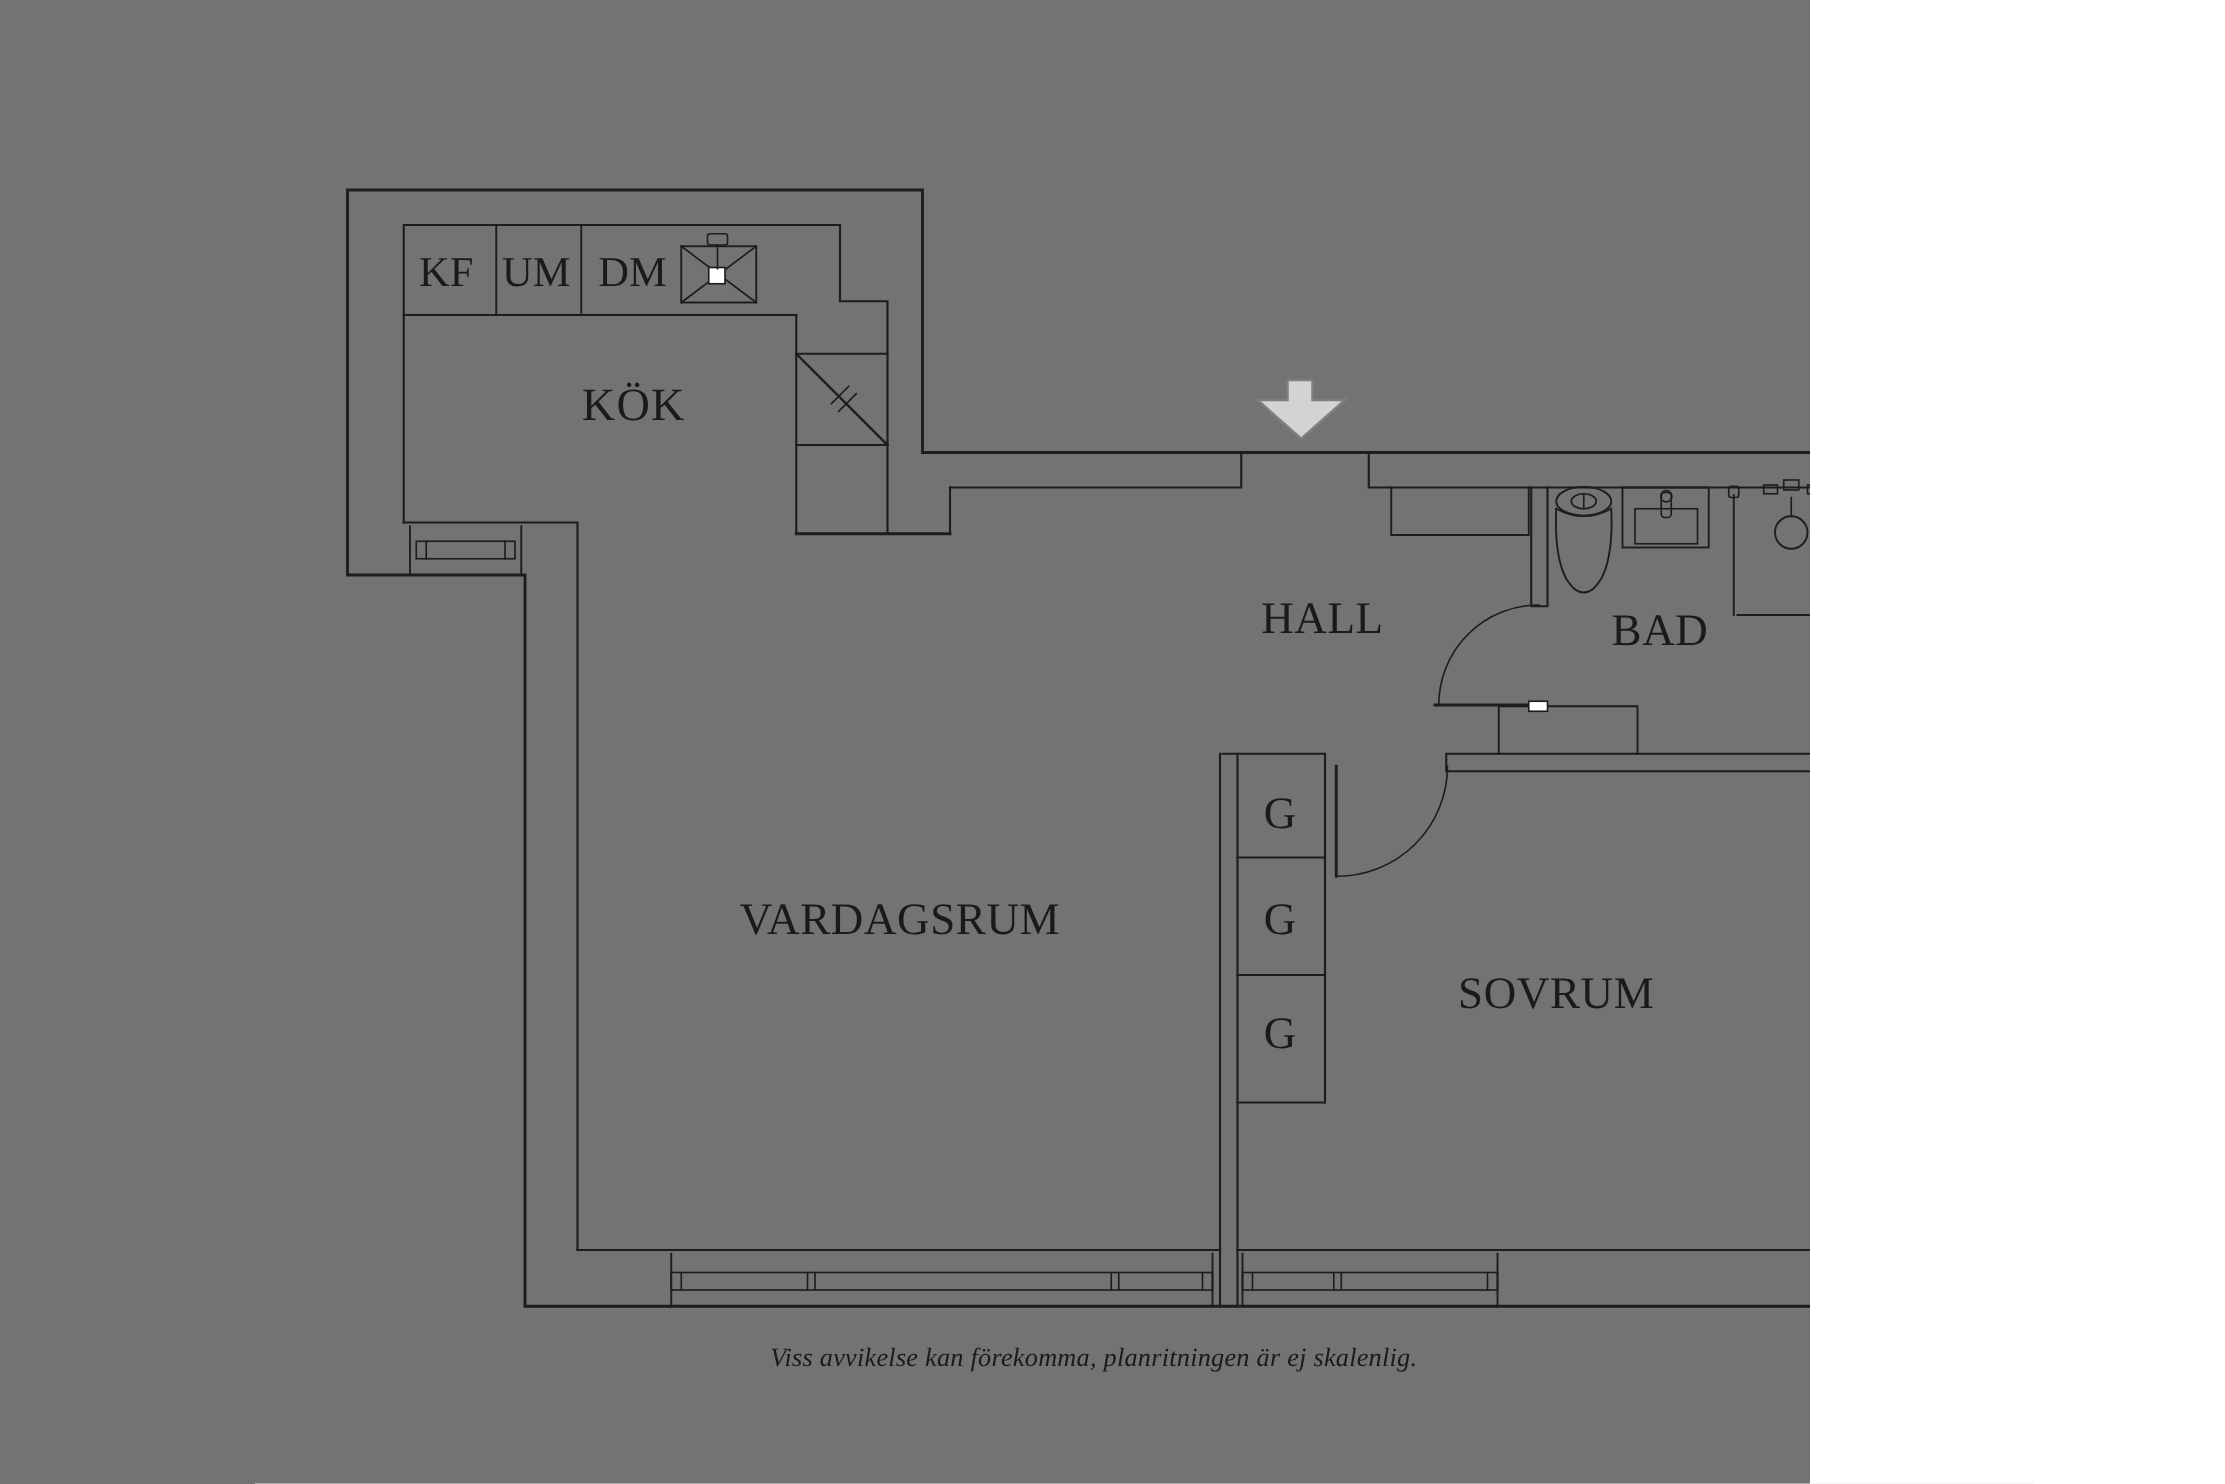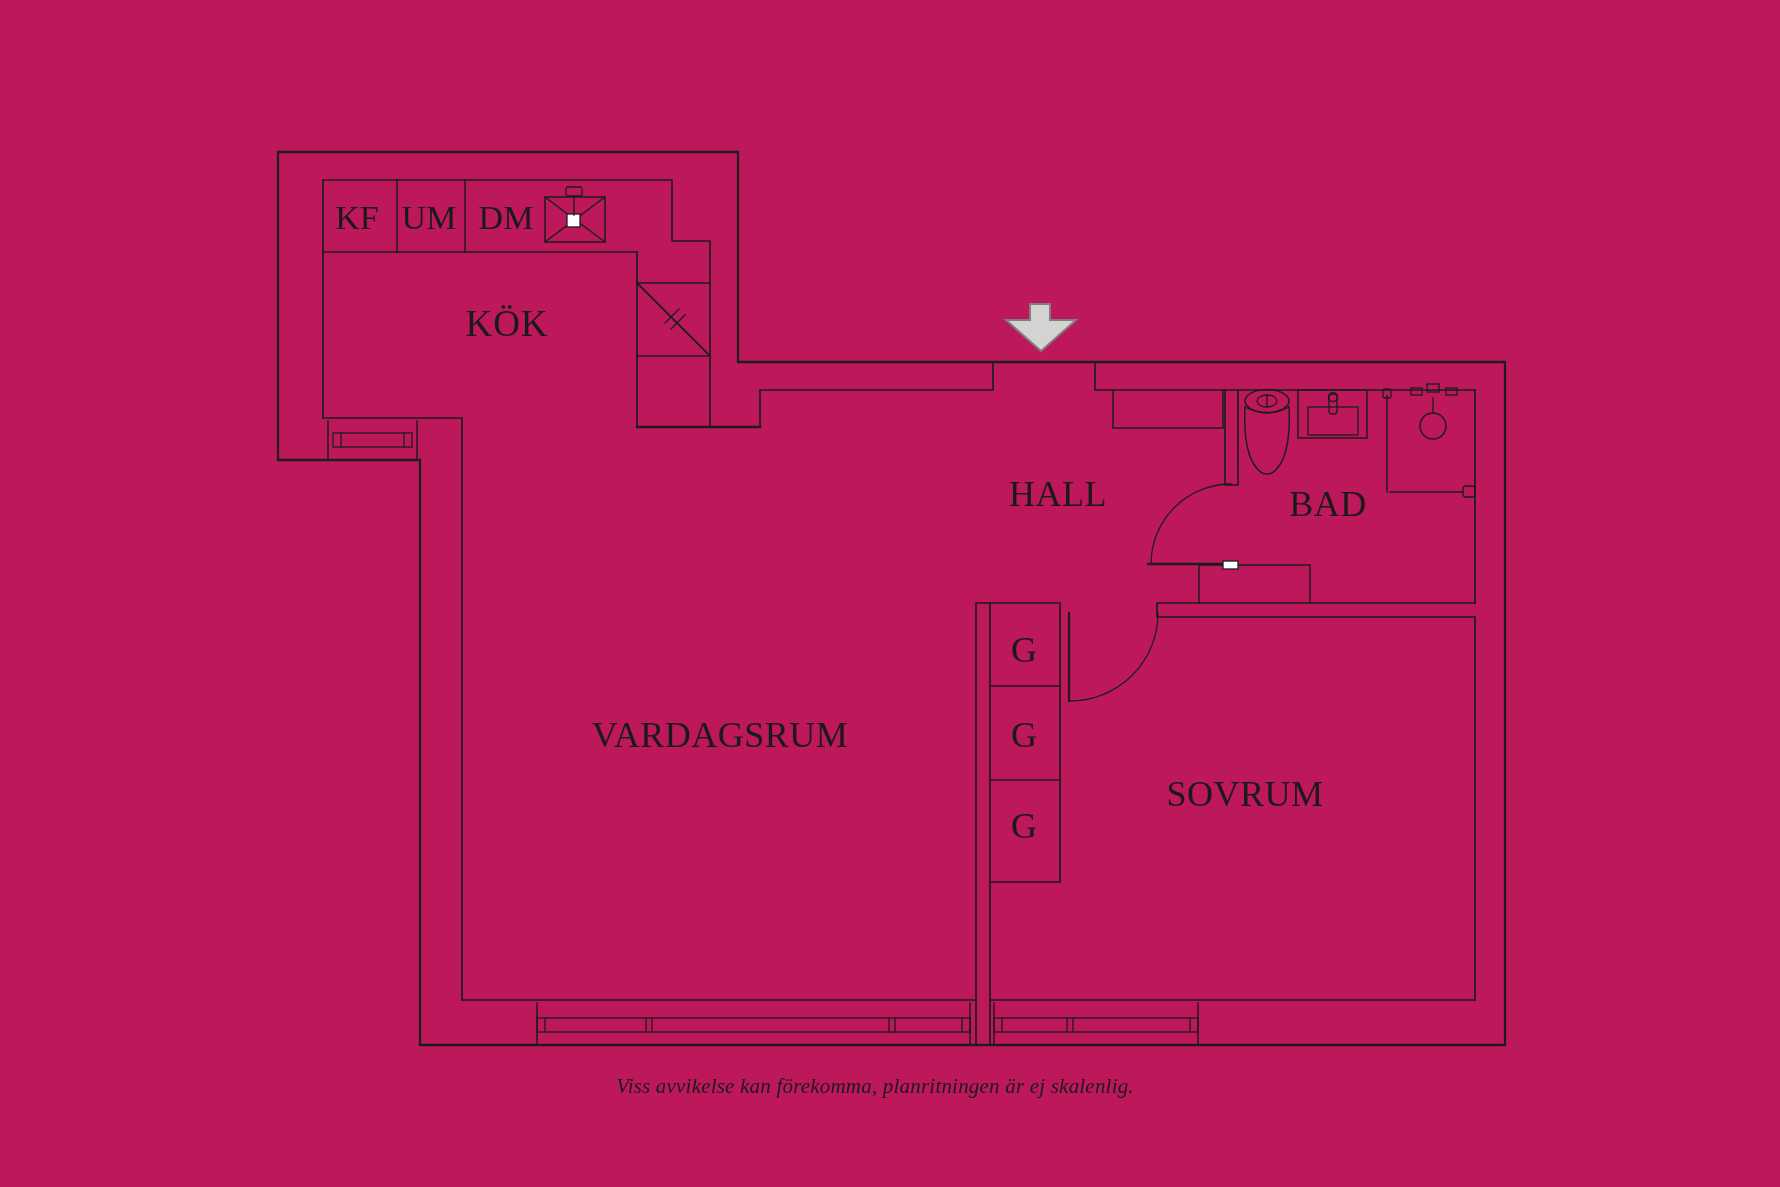--- a/index.html
+++ b/index.html
@@ -1,16 +1,16 @@
 <!DOCTYPE html>
 <html><head>
 <meta charset="utf-8">
 <style>
   html,body{margin:0;padding:0;background:#ffffff;}
-  .plan-wrap{position:relative;width:1780px;height:1187px;background:#be185d;overflow:hidden;}
+  .plan-wrap{position:relative;width:1448px;height:1187px;background:#737373;overflow:hidden;}
   svg{display:block;width:1780px;height:1187px;}
   svg *{vector-effect:none;}
   .ln{fill:none;stroke-linecap:square;stroke-linejoin:miter;}
   .w13{stroke-width:1.3px;}
   .w15{stroke-width:1.5px;}
   .w17{stroke-width:1.7px;}
   .w19{stroke-width:1.9px;}
   .w22{stroke-width:2.3px;}
   .whitefill{fill:#ffffff;}
   text{font-family:"Liberation Serif","DejaVu Serif",serif;fill:#1a1a1a;stroke:none;}

